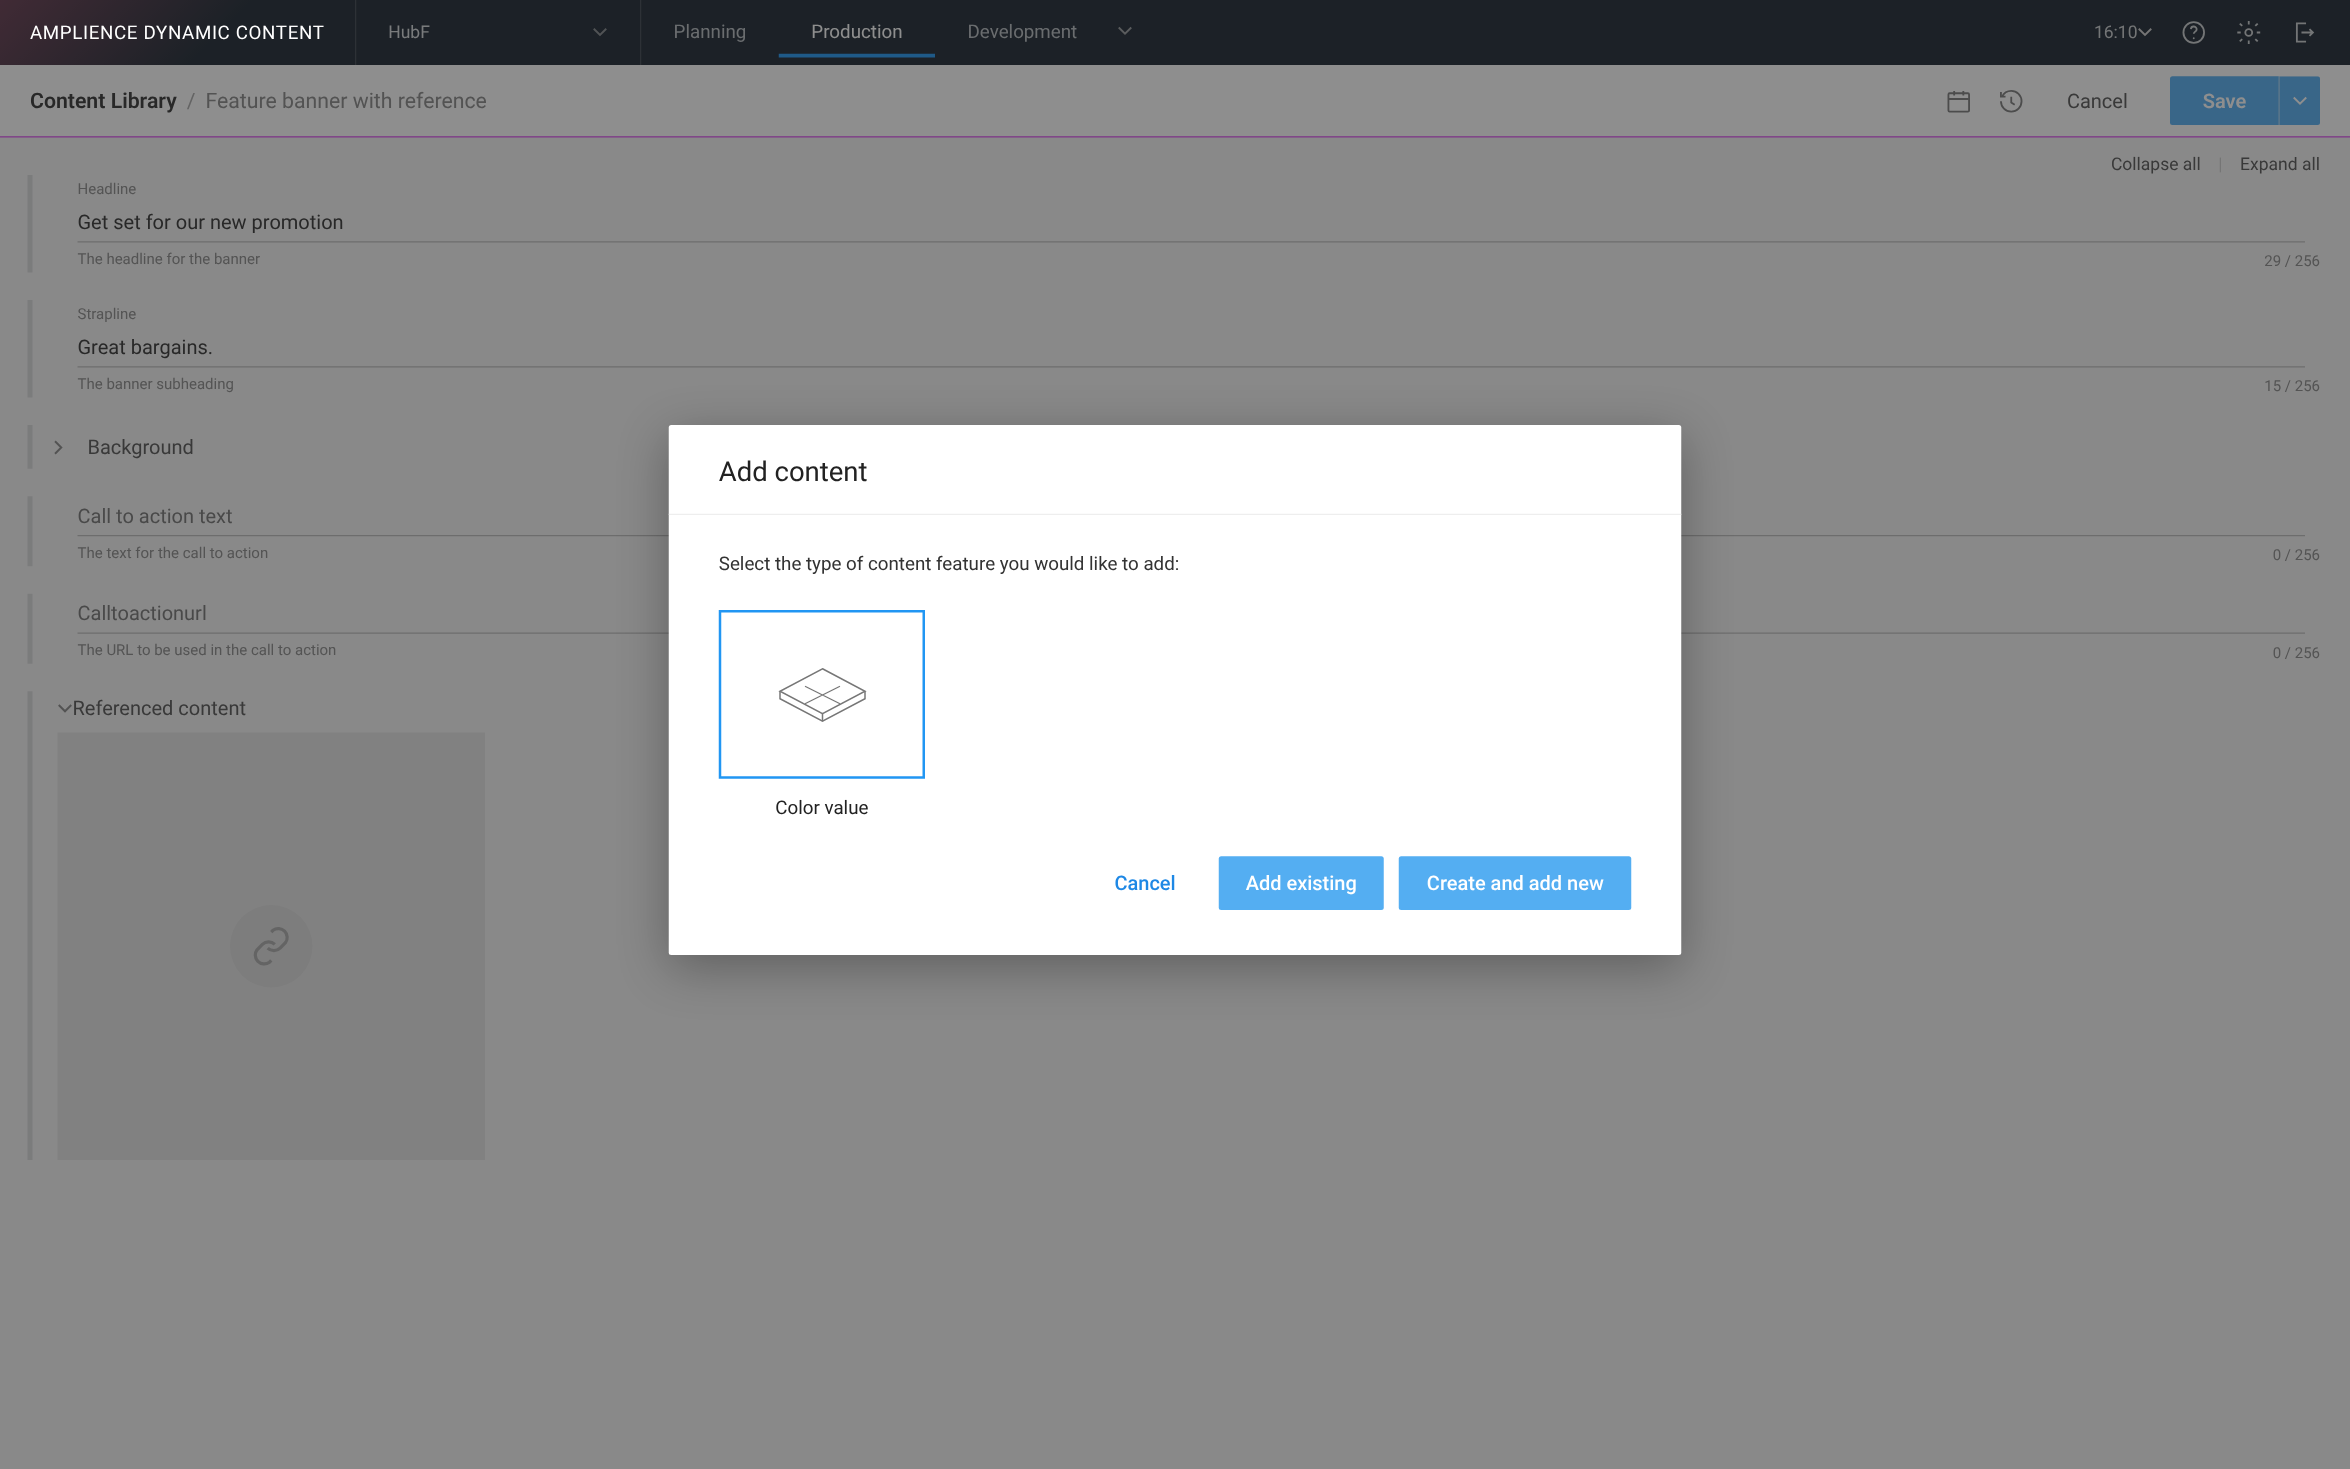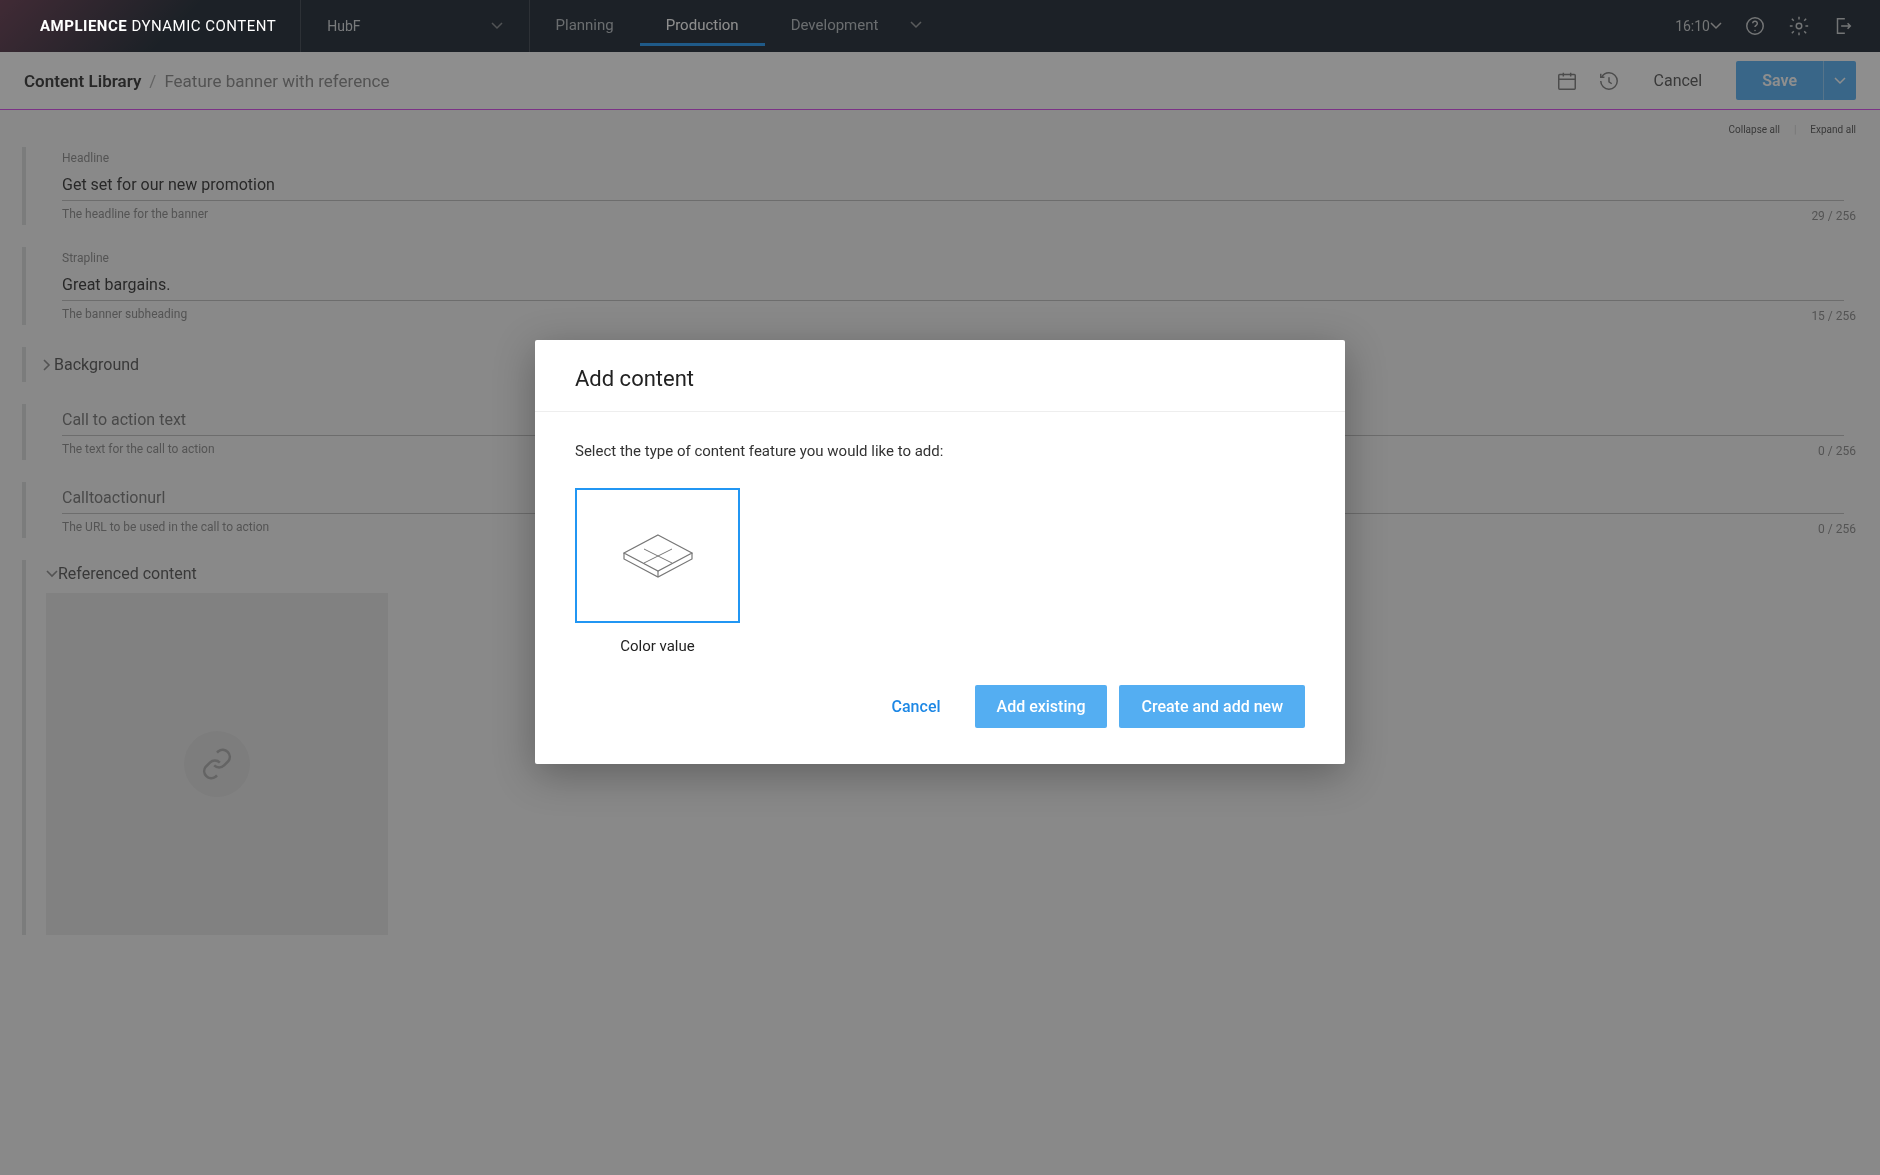--- a/index.html
+++ b/index.html
@@ -2,21 +2,21 @@
 <html><head>
 <meta charset="utf-8">
 <style>
 * { box-sizing: border-box; margin: 0; padding: 0; font-family: -apple-system, BlinkMacSystemFont, "Segoe UI", Roboto, sans-serif; }
 body { background: #f5f5f5; width: 1880px; height: 1175px; overflow: hidden; position: relative; }
 
 
 .topbar { height: 52px; background: #1a2530; display: flex; align-items: center; color: #fff; position: relative; }
 .topbar::before { content: ""; position: absolute; left: 0; top: 0; width: 240px; height: 52px; background: linear-gradient(135deg, rgba(236,90,130,0.35) 0%, rgba(26,37,48,0) 70%); }
 .logo { padding: 0 24px; font-size: 15px; letter-spacing: 0.5px; position: relative; z-index: 1; }
-.logo .thin { font-weight: 700; margin-left: 16px; }
+.logo .thin { font-weight: 400; }
 .logo .bold { font-weight: 400; }
 .divider-v { width: 1px; height: 52px; background: rgba(255,255,255,0.15); }
 .hub { padding: 0 26px; display: flex; align-items: center; gap: 130px; color: #d5d8db; font-size: 14px; }
 .hub-dd-icon { opacity: .6; }
 .nav-tabs { display: flex; height: 40px; align-items: stretch; }
 .nav-tab { display: flex; align-items: center; padding: 0 26px; color: #b7bcc1; font-size: 15px; cursor: pointer; border-bottom: 3px solid transparent; }
 .nav-tab.active { color: #fff; border-bottom-color: #2196f3; }
 .nav-tab .dd { margin-left: 32px; opacity: .7; }
 .topbar-right { margin-left: auto; display: flex; align-items: center; gap: 22px; padding-right: 26px; color: #c9ccce; font-size: 14px; }
 .topbar-right .time { display: flex; align-items: center; gap: 0; }
@@ -30,31 +30,31 @@
 .breadcrumb .leaf { color: #888; }
 .subheader-right { margin-left: auto; display: flex; align-items: center; gap: 20px; }
 .sh-icon { color: #7a7a7a; cursor: pointer; }
 .btn-cancel-text { background: none; border: none; font-size: 16px; color: #555; padding: 8px 14px; cursor: pointer; }
 .btn-save-wrap { display: flex; }
 .btn-save { background: #54aef2; color: #fff; border: none; font-size: 16px; font-weight: 600; padding: 10px 26px; border-radius: 2px 0 0 2px; cursor: pointer; }
 .btn-save-dd { background: #54aef2; color: #fff; border: none; border-left: 1px solid rgba(255,255,255,0.35); padding: 10px 10px; border-radius: 0 2px 2px 0; cursor: pointer; display:flex; align-items:center; }
 
 
 .content { padding: 14px 24px 24px 20px; }
-.toprow { display: flex; justify-content: flex-end; gap: 14px; font-size: 10px; color: #555; margin-bottom: 12px; }
+.toprow { display: flex; justify-content: flex-end; gap: 14px; font-size: 14px; color: #555; margin-bottom: 0; }
 .toprow span { cursor: pointer; }
 .toprow .sep2 { color: #ccc; cursor: default; }
 
 .field-block { border-left: 4px solid #d9dadb; padding: 4px 12px 4px 36px; margin-bottom: 22px; margin-left: 2px; position: relative; }
 .field-label { font-size: 12px; color: #8a8a8a; margin-bottom: 8px; }
 .field-input { font-size: 16px; color: #333; border: none; border-bottom: 1px solid #bdbdbd; width: 100%; padding: 2px 0 6px; outline: none; background: transparent; }
 .field-hint { font-size: 12px; color: #8a8a8a; margin-top: 6px; }
 .field-count { font-size: 12px; color: #8a8a8a; position: absolute; right: 0; bottom: 2px; }
 
-.section-toggle { display: flex; align-items: center; gap: 2px; font-size: 16px; color: #555; padding: 8px 0 8px 16px; cursor: pointer; border-left: 4px solid #d9dadb; margin-left: 2px; margin-bottom: 22px;}
+.section-toggle { display: flex; align-items: center; gap: 18px; font-size: 16px; color: #555; padding: 8px 0 8px 16px; cursor: pointer; border-left: 4px solid #d9dadb; margin-left: 2px; margin-bottom: 22px;}
 .section-toggle .chev { color: #888; }
 
 .ref-block { margin-left: 2px; border-left: 4px solid #d9dadb; padding-left: 20px; }
 .ref-header { display: flex; align-items: center; font-size: 16px; color: #555; padding: 4px 0 10px; cursor: pointer; }
 .ref-card { width: 342px; height: 342px; background: #e5e5e5; display: flex; align-items: center; justify-content: center; }
 .ref-icon { width: 66px; height: 66px; border-radius: 50%; background: #dcdcdc; display: flex; align-items: center; justify-content: center; color: #aaa; }
 
 
 .overlay { position: absolute; inset: 0; background: rgba(30,30,30,0.5); display: flex; align-items: flex-start; justify-content: center; }
 .modal { margin-top: 340px; width: 810px; background: #fff; border-radius: 2px; box-shadow: 0 10px 40px rgba(0,0,0,0.3); }

